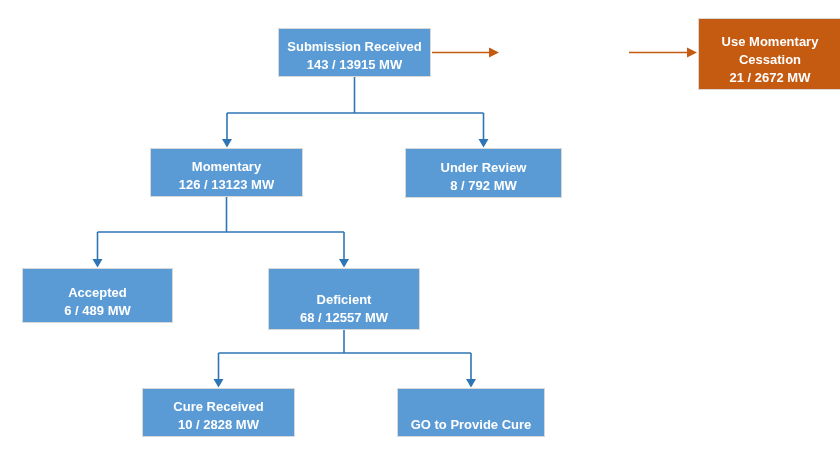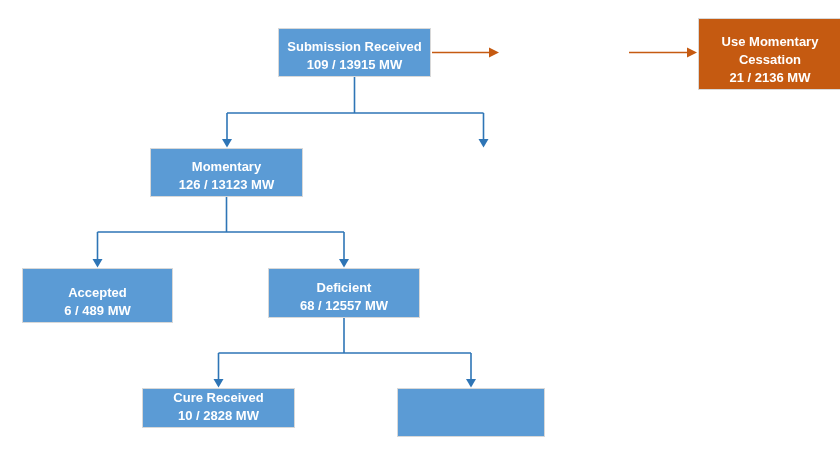--- a/index.html
+++ b/index.html
@@ -57,22 +57,22 @@
   }
   .node.blue   { background: var(--box-blue); }
   .node.orange { background: var(--box-orange); }
 
   .node.submission    { left: 278px; top: 28px;  width: 153px; height: 49px; }
   .node.solar-pv      { left: 500px; top: 25px;  width: 128px; height: 55px; }
   .node.momentary     { left: 698px; top: 18px;  width: 144px; height: 72px; }
   .node.reviewed      { left: 150px; top: 148px; width: 153px; height: 49px; }
   .node.under-review  { left: 405px; top: 148px; width: 157px; height: 50px; }
   .node.accepted      { left: 22px;  top: 268px; width: 151px; height: 55px; }
-  .node.deficient     { left: 268px; top: 268px; width: 152px; height: 50px; }
-  .node.cure-received { left: 142px; top: 388px; width: 153px; height: 40px; }
+  .node.deficient     { left: 268px; top: 268px; width: 152px; height: 62px; }
+  .node.cure-received { left: 142px; top: 388px; width: 153px; height: 49px; }
   .node.go-cure       { left: 397px; top: 388px; width: 148px; height: 49px; }
 </style>
 </head>
 <body>
 
 <div id="canvas">
 
   <svg id="connector-layer" viewBox="0 0 840 458" xmlns="http://www.w3.org/2000/svg">
 
     <g>
@@ -108,46 +108,51 @@
       <path class="conn-line-blue" d="M218.5 353 H471"></path>
       <path class="conn-line-blue" d="M218.5 353 V379"></path>
       <path class="conn-line-blue" d="M471 353 V379"></path>
       <polygon class="conn-arrow-blue" points="213.5,379 223.5,379 218.5,387.5"></polygon>
       <polygon class="conn-arrow-blue" points="466,379 476,379 471,387.5"></polygon>
     </g>
   </svg>
 
   <div class="node blue submission">
     <span>Submission Received</span>
-    <span>109 / 13915 MW</span>
+    <span>143 / 13915 MW</span>
   </div>
 
 
   <div class="node orange momentary">
     <span>Use Momentary Cessation</span>
-    <span>21 / 2136 MW</span>
+    <span>21 / 2672 MW</span>
   </div>
 
   <div class="node blue reviewed">
     <span>Momentary</span>
     <span>126 / 13123 MW</span>
   </div>
 
+  <div class="node blue under-review">
+    <span>Under Review</span>
+    <span>8 / 792 MW</span>
+  </div>
 
   <div class="node blue accepted">
     <span>Accepted</span>
     <span>6 / 489 MW</span>
   </div>
 
   <div class="node blue deficient">
     <span>Deficient</span>
     <span>68 / 12557 MW</span>
   </div>
 
   <div class="node blue cure-received">
     <span>Cure Received</span>
     <span>10 / 2828 MW</span>
   </div>
 
   <div class="node blue go-cure">
+    <span>GO to Provide Cure</span>
   </div>
 
 </div>
 
 </body></html>

